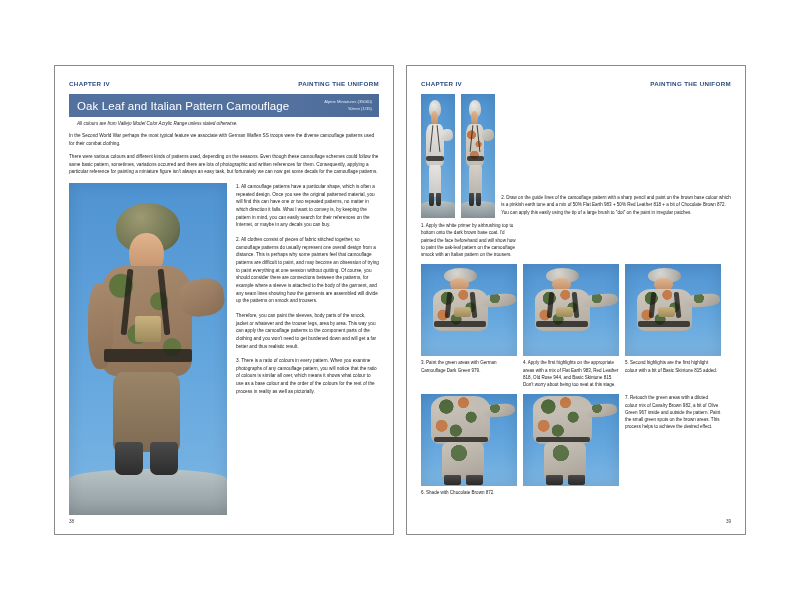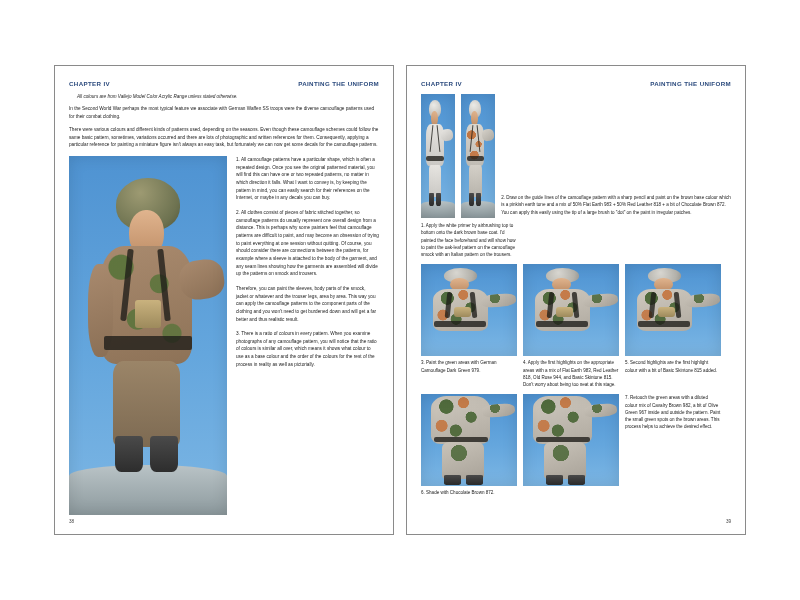--- a/index.html
+++ b/index.html
@@ -242,20 +242,27 @@
 
 <div class="spread">
 
   <div class="page">
 
     <div class="runhead">
       <span class="chapter">CHAPTER IV</span>
       <span class="section">PAINTING THE UNIFORM</span>
     </div>
 
+    <div class="titlebar">
+      <span class="ttl">Oak Leaf and Italian Pattern Camouflage</span>
+      <span class="meta">
+        <span>Alpine Miniatures (35060)</span><br>
+        <span>50mm (1/35)</span>
+      </span>
+    </div>
 
     <div class="disclaimer">All colours are from Vallejo Model Color Acrylic Range unless stated otherwise.</div>
 
     <div class="intro">In the Second World War perhaps the most typical feature we associate with German Waffen SS troops were the diverse camouflage patterns used for their combat clothing.</div>
     <div class="intro">There were various colours and different kinds of patterns used, depending on the seasons. Even though these camouflage schemes could follow the same basic pattern, sometimes, variations occurred and there are lots of photographic and written references for them. Consequently, applying a particular reference for painting a miniature figure isn't always an easy task, but fortunately we can now get some decals for the camouflage patterns.</div>
 
     <div class="body-cols">
 
       <div class="photo-main">
         <div class="figwrap">

